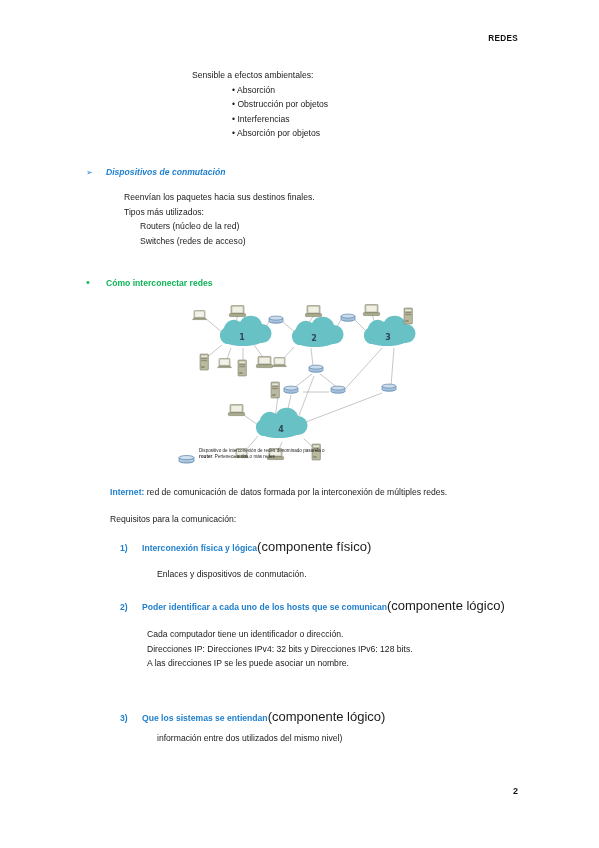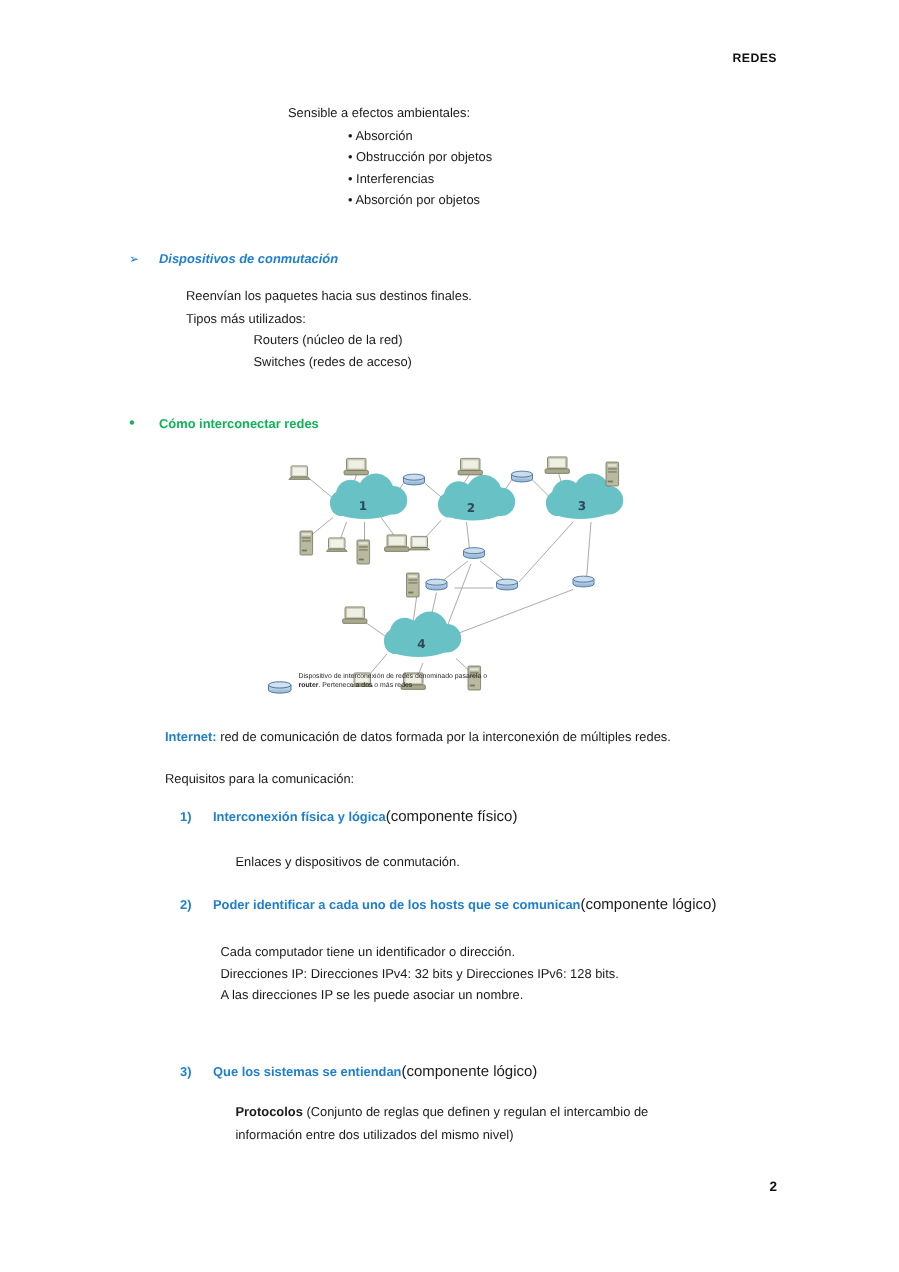--- a/index.html
+++ b/index.html
@@ -76,21 +76,21 @@
     font-size: 8.6px;
     width: 22px;
     flex: 0 0 22px;
   }
   .head-label {
     font-size: 8.6px;
     font-weight: bold;
   }
   .head-label.ital { font-style: italic; font-weight: bold; }
   .tail-plain {
-    font-size: 10px;
+    font-size: 13px;
     font-weight: normal;
     color: #1a1a1a;
   }
 
   .bullet-line { white-space: pre; }
 
   
   .figure {
     left: 186px;
     top: 300px;
@@ -132,21 +132,21 @@
   </div>
 
   <div class="abs head-row" style="left:86px; top:167px;">
     <span class="marker-arrow">➢</span>
     <span class="head-label ital txt-blue">Dispositivos de conmutación</span>
   </div>
 
   <div class="abs" style="left:124px; top:190px;">
     <div class="txt">Reenvían los paquetes hacia sus destinos finales.</div>
     <div class="txt">Tipos más utilizados:</div>
-    <div style="margin-left:45px;">
+    <div style="margin-left:16px;">
       <div class="txt">Routers (núcleo de la red)</div>
       <div class="txt">Switches (redes de acceso)</div>
     </div>
   </div>
 
   <div class="abs head-row" style="left:86px; top:277px;">
     <span class="marker-dot">•</span>
     <span class="head-label txt-green">Cómo interconectar redes</span>
   </div>
 
@@ -336,21 +336,18 @@
     <div class="txt">Direcciones IP: Direcciones IPv4: 32 bits y Direcciones IPv6: 128 bits.</div>
     <div class="txt">A las direcciones IP se les puede asociar un nombre.</div>
   </div>
 
   <div class="abs head-row" style="left:120px; top:709px;">
     <span class="marker-num">3)</span>
     <span class="head-label txt-blue">Que los sistemas se entiendan</span>
       <span class="tail-plain"> (componente lógico)</span>
   </div>
   <div class="abs" style="left:157px; top:731px;">
-    <div>
-      <span class="txt bold">Protocolos</span><span class="txt"> (Conjunto de reglas que definen y regulan el intercambio de</span>
-    </div>
     <div class="txt">información entre dos utilizados del mismo nivel)</div>
   </div>
 
   <div class="abs page-number">2</div>
 
 </div>
 
 </body></html>

